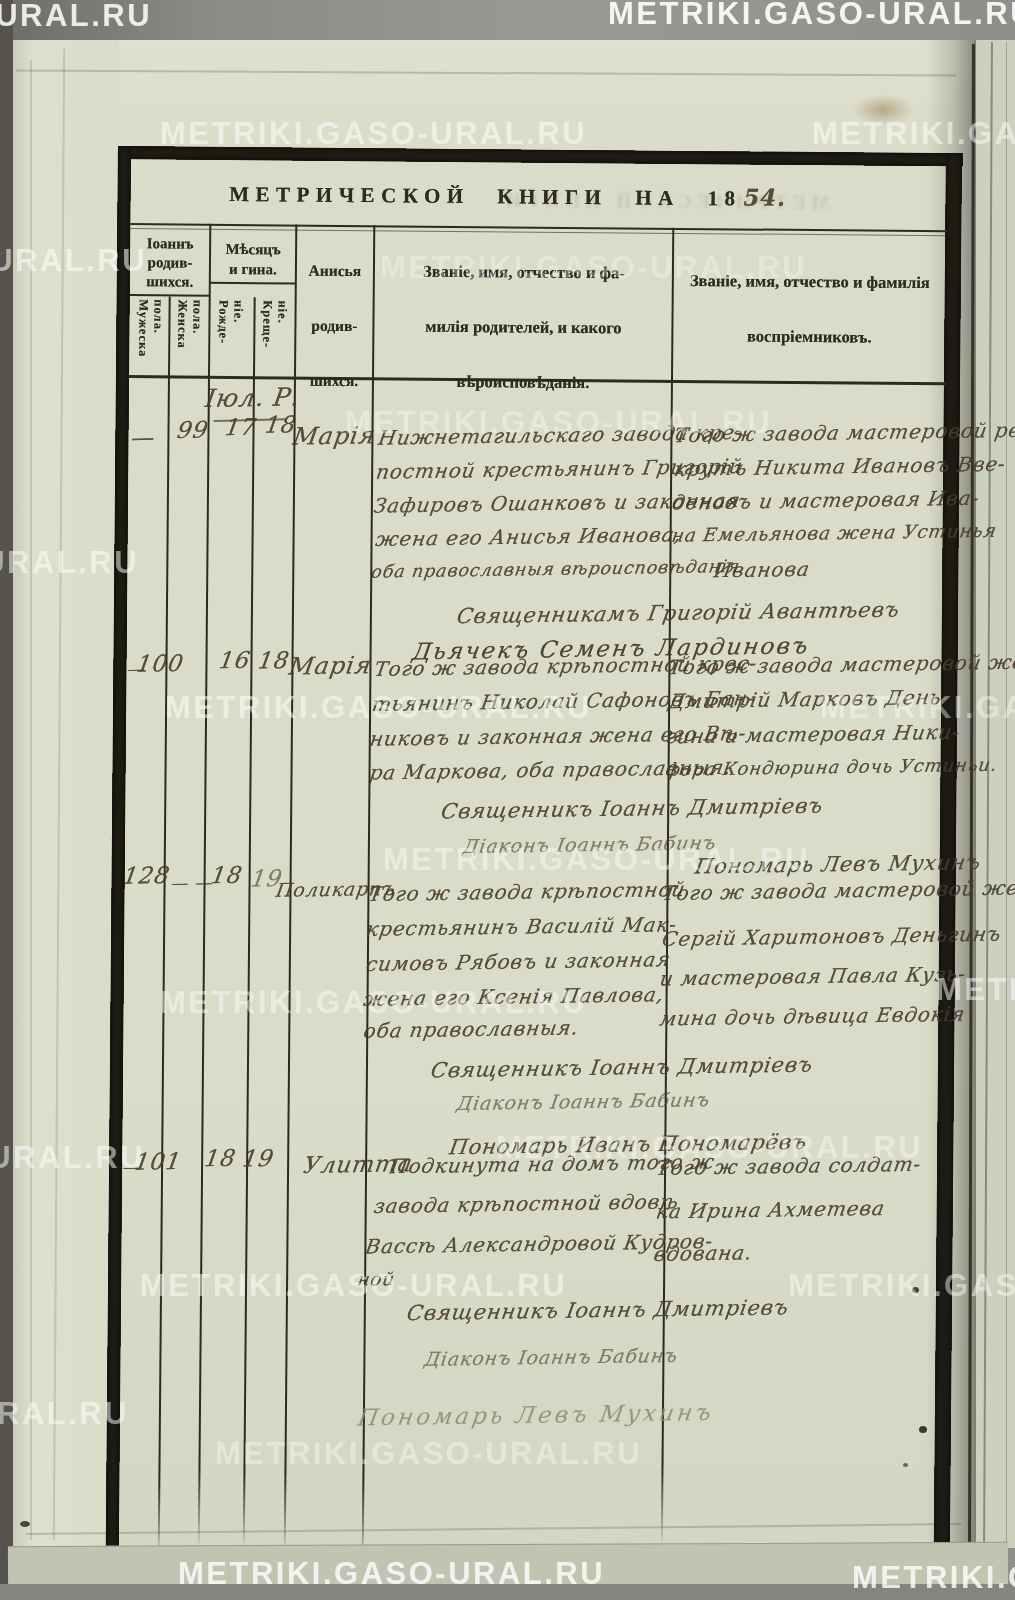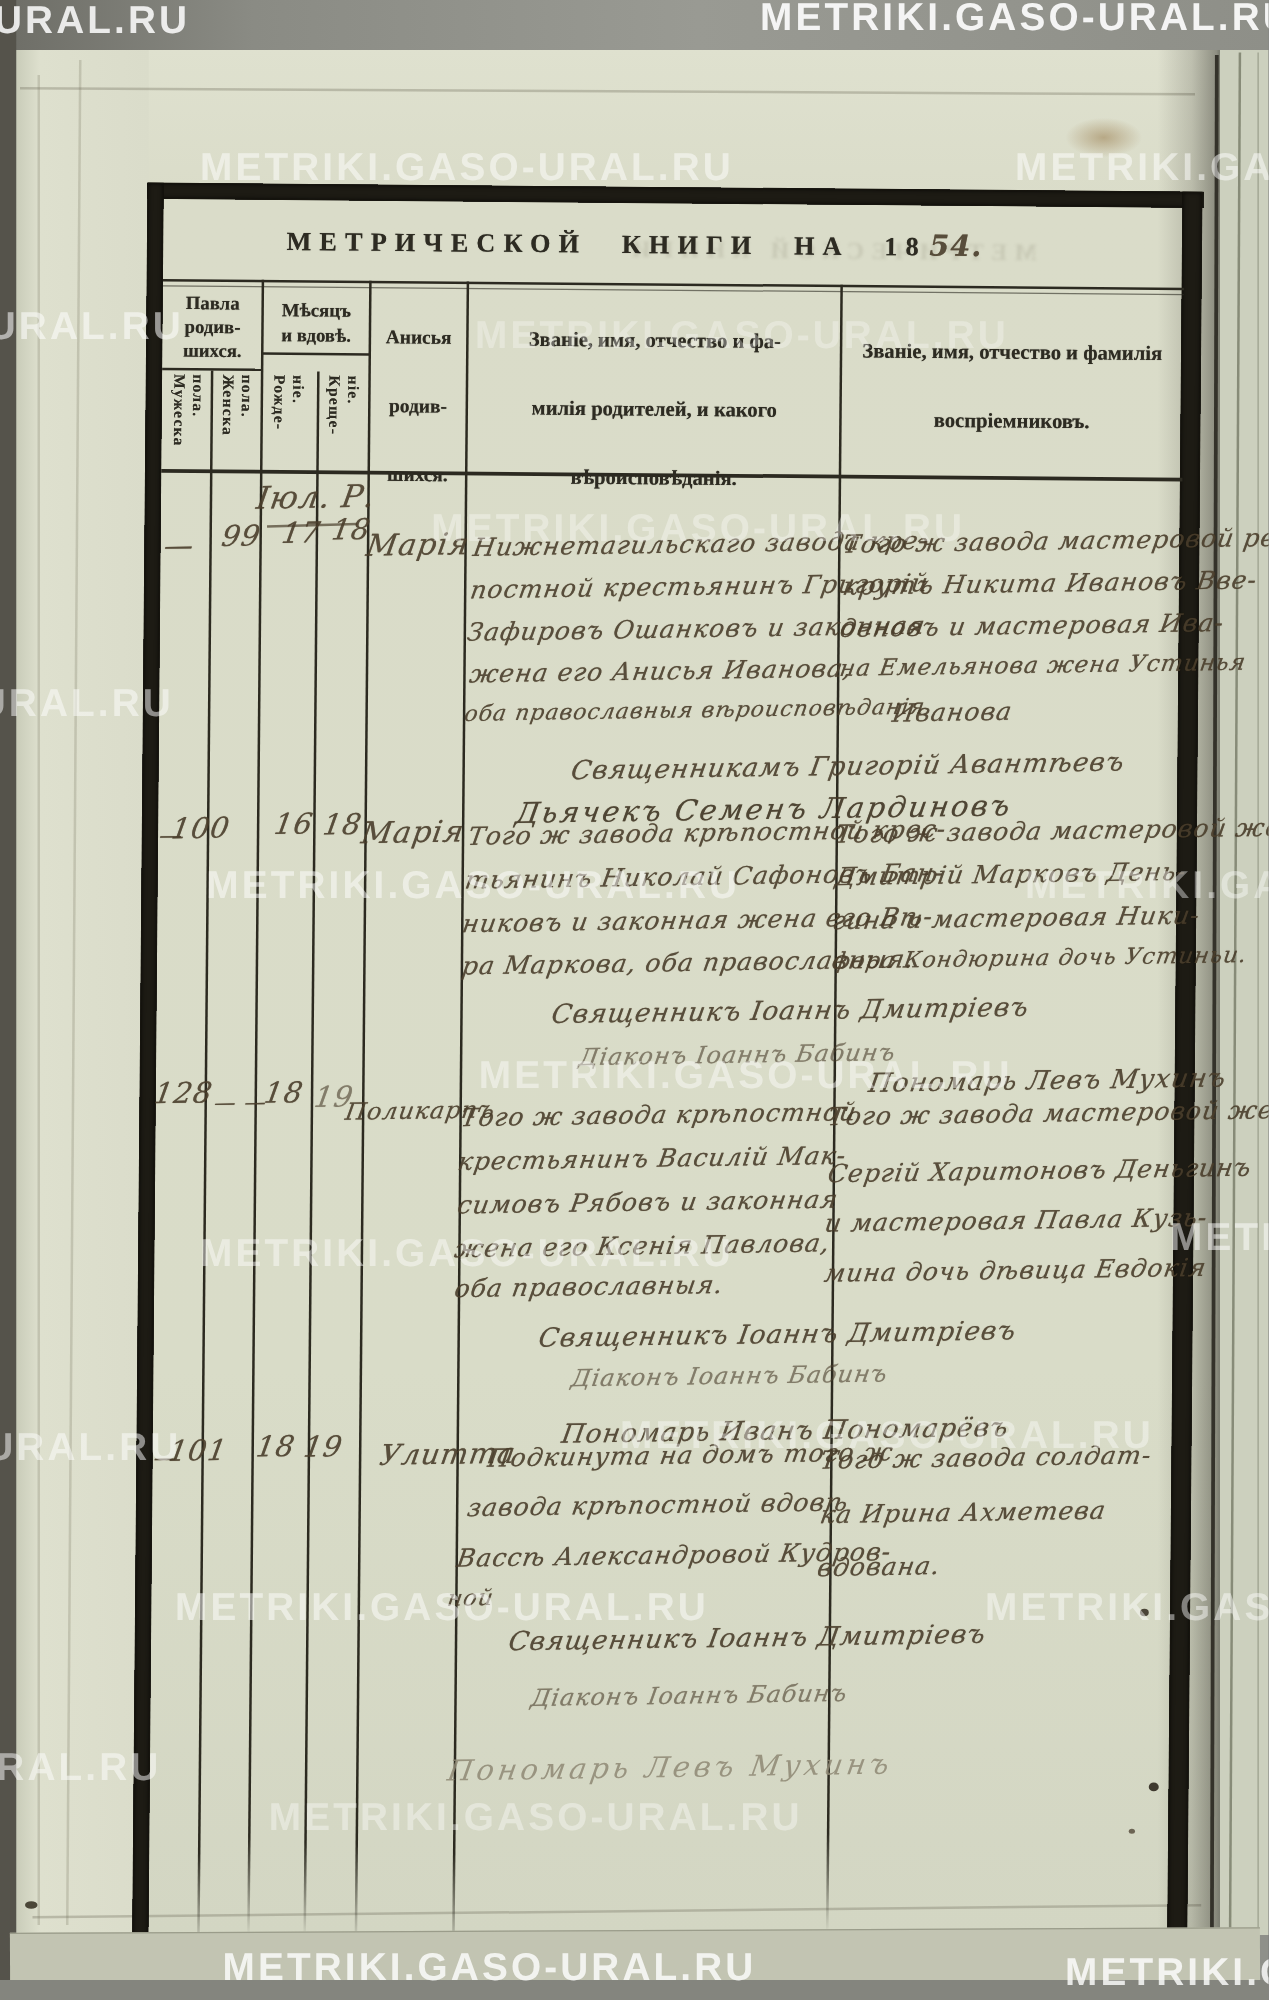--- a/index.html
+++ b/index.html
@@ -97,27 +97,27 @@
     <div class="abs hline" style="left:13px;top:229px;width:817px;height:2.5px;"></div>
 
     <div class="abs tline" style="left:52px;top:150px;width:1.8px;height:1262px;"></div>
     <div class="abs tline" style="left:92px;top:77px;width:2px;height:1325px;"></div>
     <div class="abs tline" style="left:137px;top:150px;width:1.8px;height:1252px;"></div>
     <div class="abs tline" style="left:178px;top:77px;width:2px;height:1330px;"></div>
     <div class="abs tline" style="left:256px;top:77px;width:2px;height:1338px;"></div>
     <div class="abs tline" style="left:555px;top:77px;width:2px;height:1318px;"></div>
 
     <div class="pr" style="left:13px;top:88px;width:80px;text-align:center;font-size:15px;line-height:19px;">
-      <div>Павла</div>
+      <div>Іоаннъ</div>
       <div>родив-</div>
       <div>шихся.</div>
     </div>
     <div class="pr" style="left:93px;top:92px;width:86px;text-align:center;font-size:15px;line-height:20px;">
       <div>Мѣсяцъ</div>
-      <div>и вдовѣ.</div>
+      <div>и гина.</div>
     </div>
     <div class="pr" style="left:179px;top:95px;width:78px;text-align:center;font-size:15.5px;line-height:55px;">
       <div>Анисья</div>
       <div>родив-</div>
       <div>шихся.</div>
     </div>
     <div class="pr" style="left:259px;top:95px;width:296px;text-align:center;font-size:16.5px;line-height:55px;">
       <div>Званіе, имя, отчество и фа-</div>
       <div>милія родителей, и какого</div>
       <div>вѣроисповѣданія.</div>

